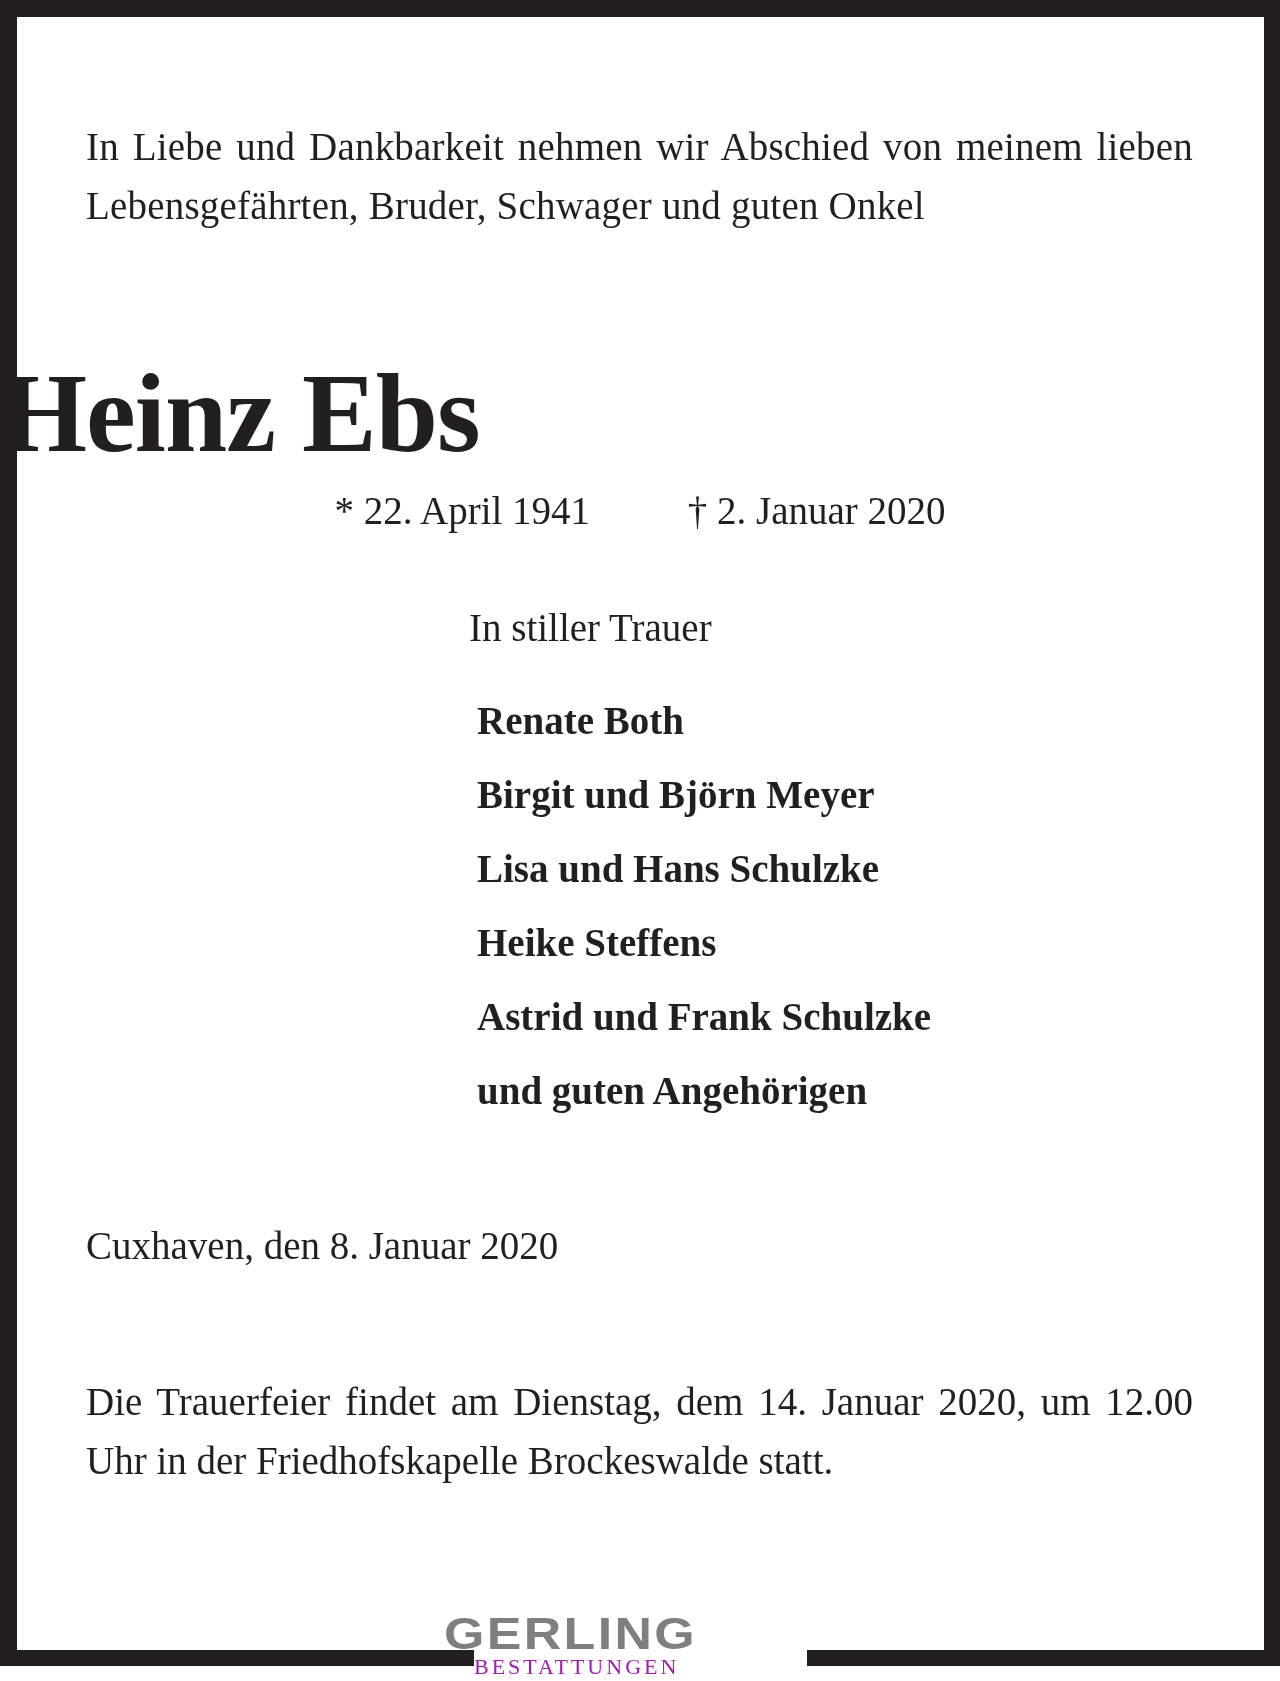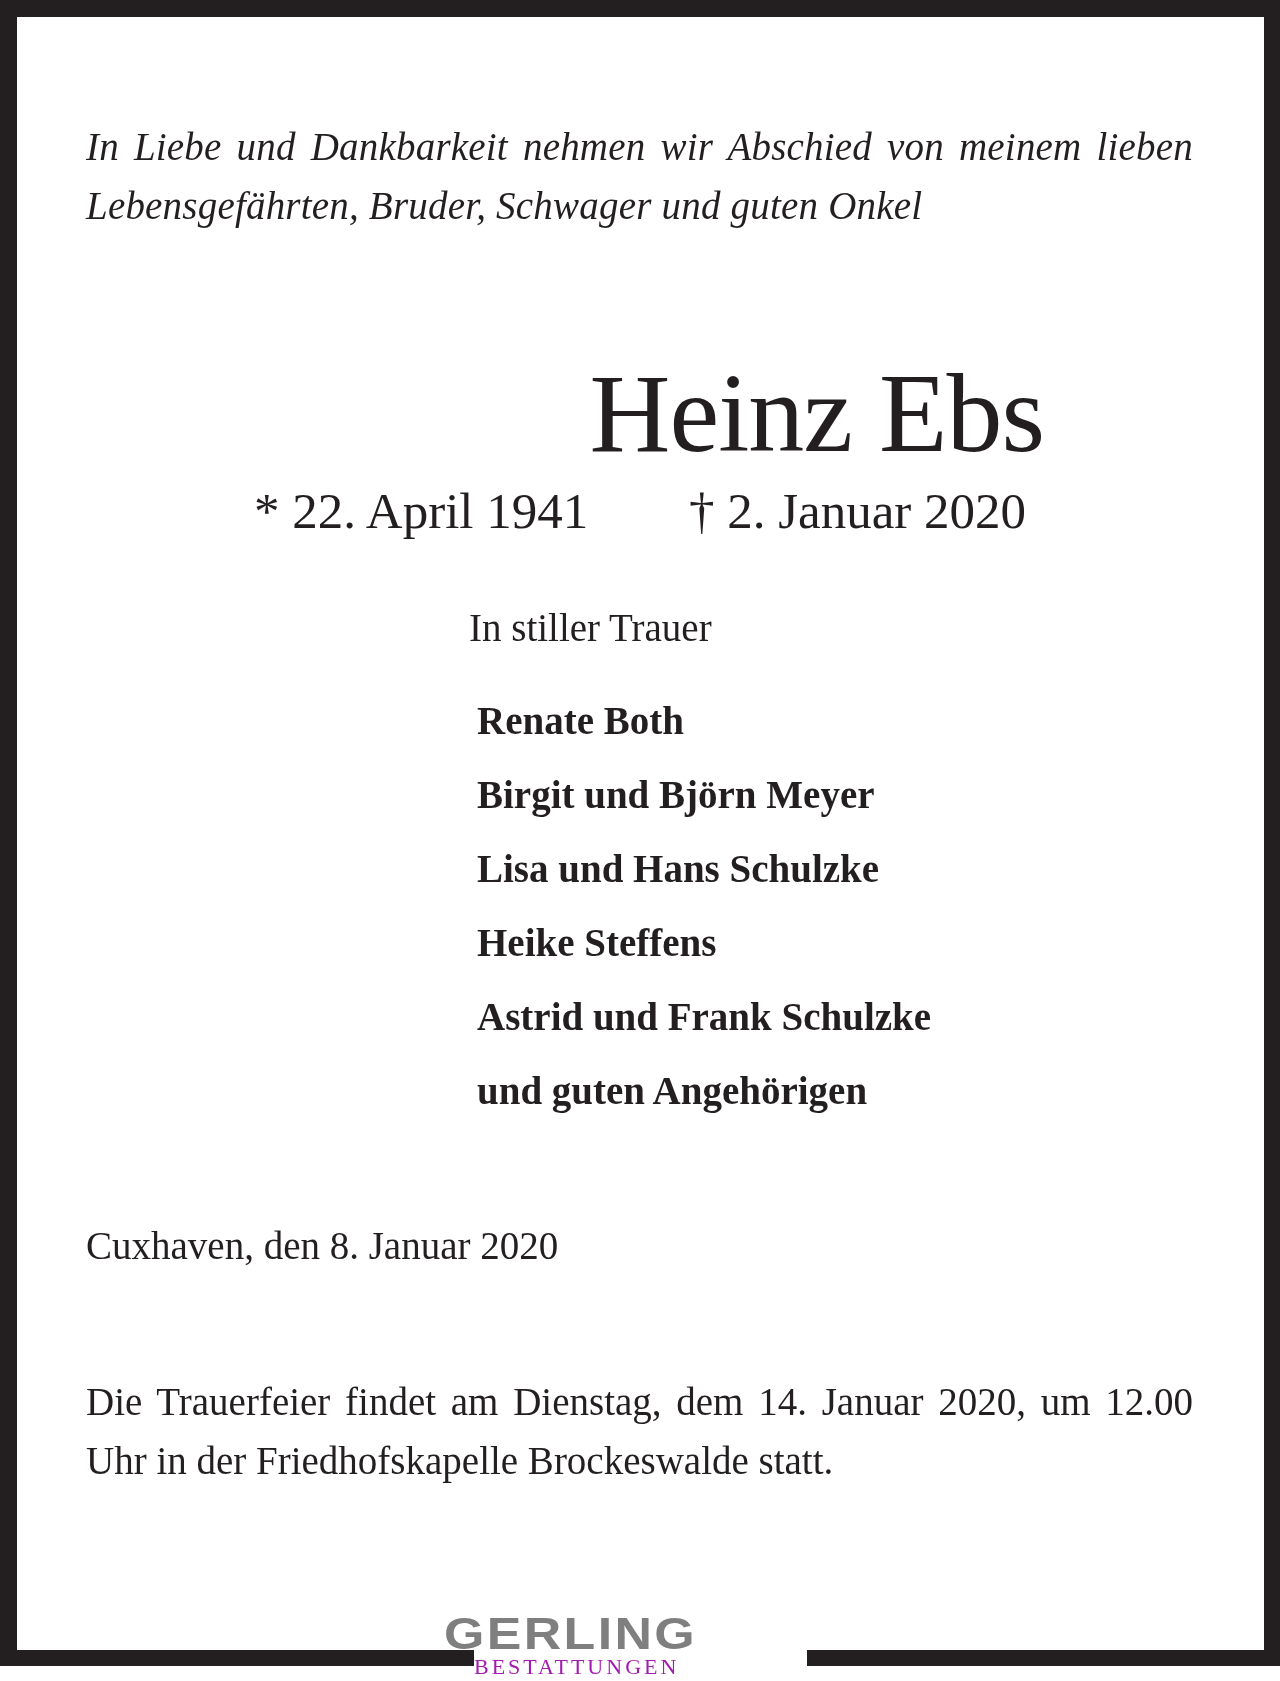--- a/index.html
+++ b/index.html
@@ -45,40 +45,39 @@
       left: 86px;
       top: 117px;
       width: 1107px;
       font-size: 35px;
       line-height: 59px;
       text-align: justify;
       text-align-last: left;
       letter-spacing: 0.2px;
       font-family: "Liberation Serif", "DejaVu Serif", serif;
       font-size: 39px;
-      font-style: italic;
     }
     .name {
       left: 0;
       width: 1044px;
       top: 353px;
-      text-align: right;
+      text-align: left;
       font-family: "Liberation Serif", "DejaVu Serif", serif;
-      font-weight: normal;
+      font-weight: bold;
       font-size: 112px;
       line-height: 120px;
       letter-spacing: -1px;
     }
     .dates {
       left: 0;
       width: 1280px;
       top: 486px;
       text-align: center;
       font-family: "Liberation Serif", "DejaVu Serif", serif;
-      font-size: 51px;
+      font-size: 39px;
       line-height: 50px;
     }
     .dates .born { margin-right: 88px; }
     .mourning-title {
       left: 469px;
       top: 603px;
       font-family: "Liberation Serif", "DejaVu Serif", serif;
       font-size: 39px;
       line-height: 50px;
     }

